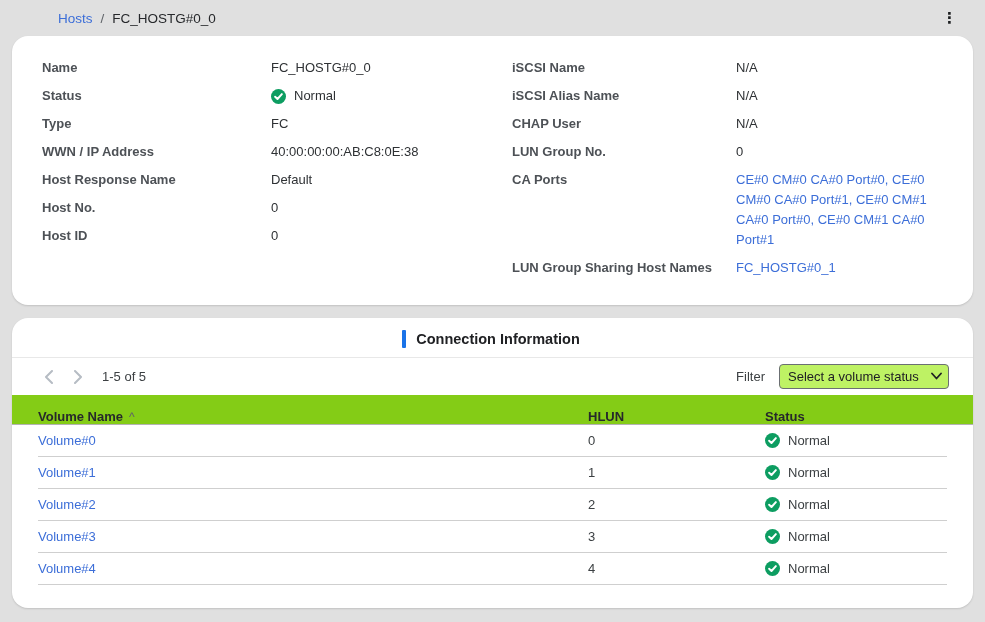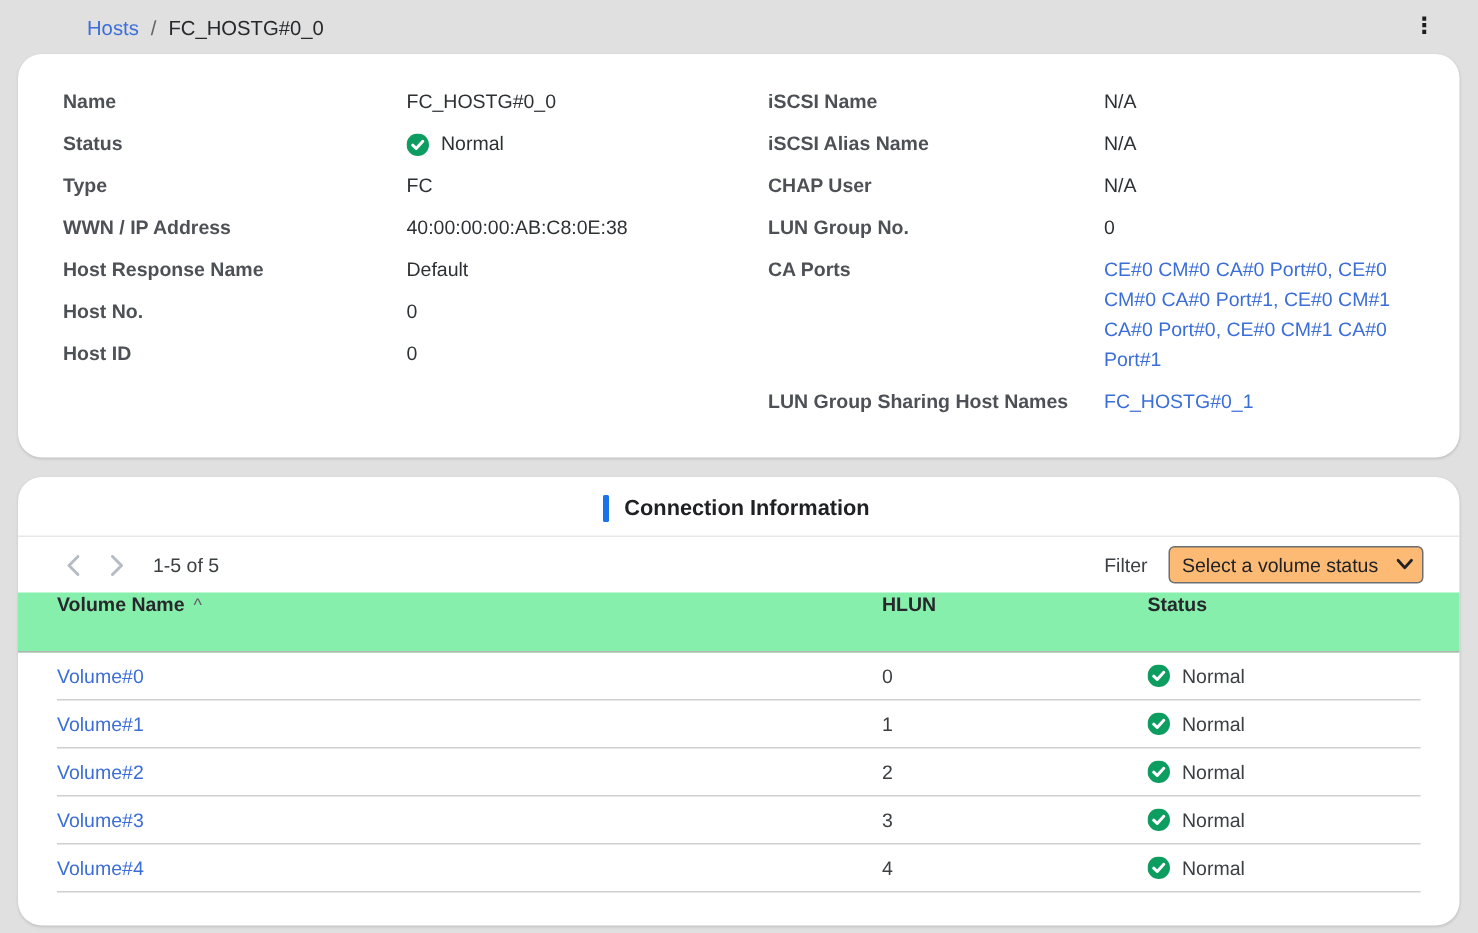--- a/index.html
+++ b/index.html
@@ -86,31 +86,31 @@
   }
   .page-btn + .page-btn { margin-left:14px; }
   .range { margin-left:16px; color:#3c4043; }
   .spacer { flex:1; }
   .filter-label { color:#3c4043; margin-right:14px; }
   .select-wrap { position:relative; display:inline-flex; }
   .status-select {
     -webkit-appearance:none; appearance:none;
     font-family:inherit; font-size:13px; color:#202124;
     border:1px solid #6b6f73; border-radius:4px;
-    background:#fdba74;
+    background:#bef264;
     padding:3px 26px 3px 8px;
     height:25px; width:170px;
     cursor:pointer;
   }
   .select-chevron { position:absolute; right:7px; top:8px; pointer-events:none; }
   
   .t-head {
-    display:flex; align-items:flex-start;
-    height:40px;
-    background:#86efac;
+    display:flex; align-items:flex-end;
+    height:30px;
+    background:#84cc16;
     border-bottom:1px solid #b3b3b3;
     padding:0 26px;
     font-weight:700;
     color:#26282b;
   }
   .t-body { margin:0 26px; }
   .t-row {
     display:flex; align-items:center;
     height:32px;
     border-bottom:1px solid #cfcfcf;

